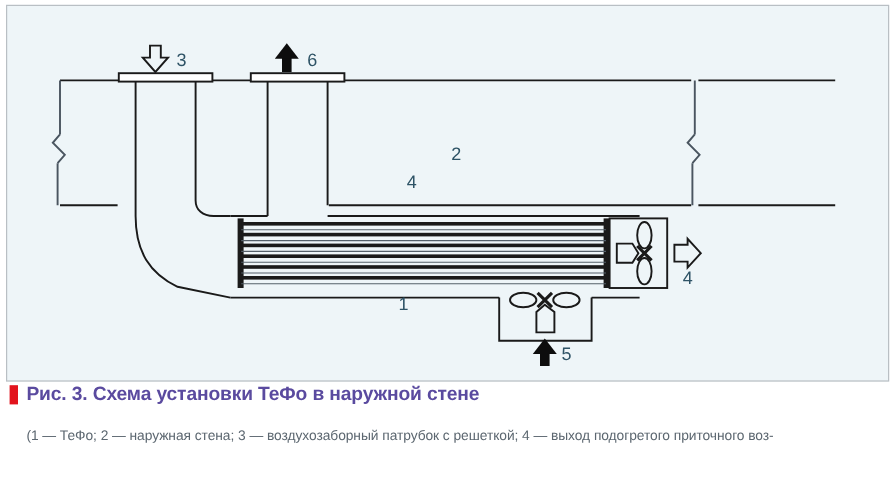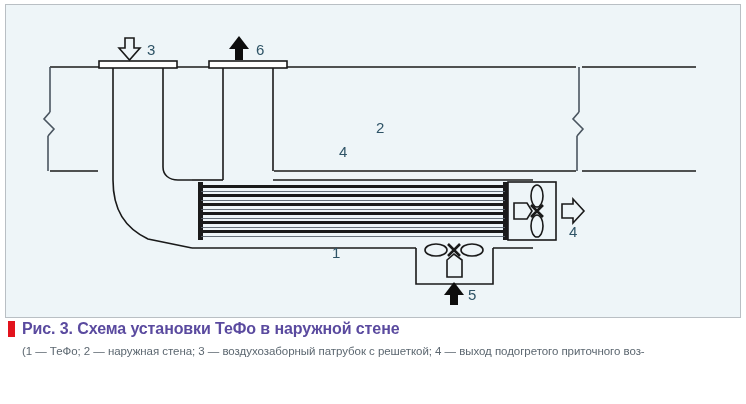--- a/index.html
+++ b/index.html
@@ -61,21 +61,21 @@
     font-weight: bold;
     letter-spacing: -0.1px;
     white-space: nowrap;
   }
   #caption-body {
     color: #5c6770;
     font-size: 11.5px;
     line-height: 15.5px;
     padding-left: 22px;
     padding-right: 6px;
-    margin-top: 3px;
+    margin-top: 16px;
     letter-spacing: -0.05px;
   }
   .cap-line {
     white-space: nowrap;
   }
   
   .num-label {
     font-family: "Liberation Sans", sans-serif;
     font-size: 15px;
     fill: #2e5366;

